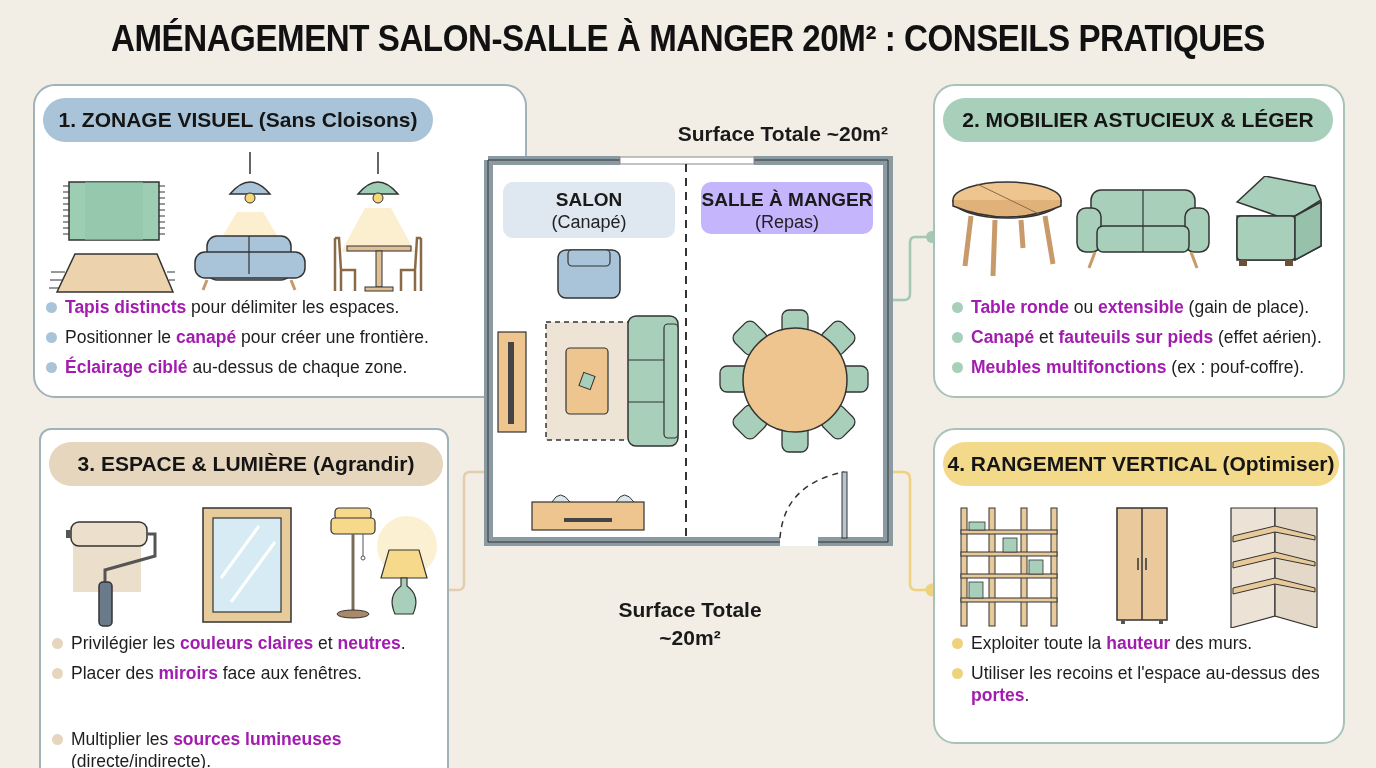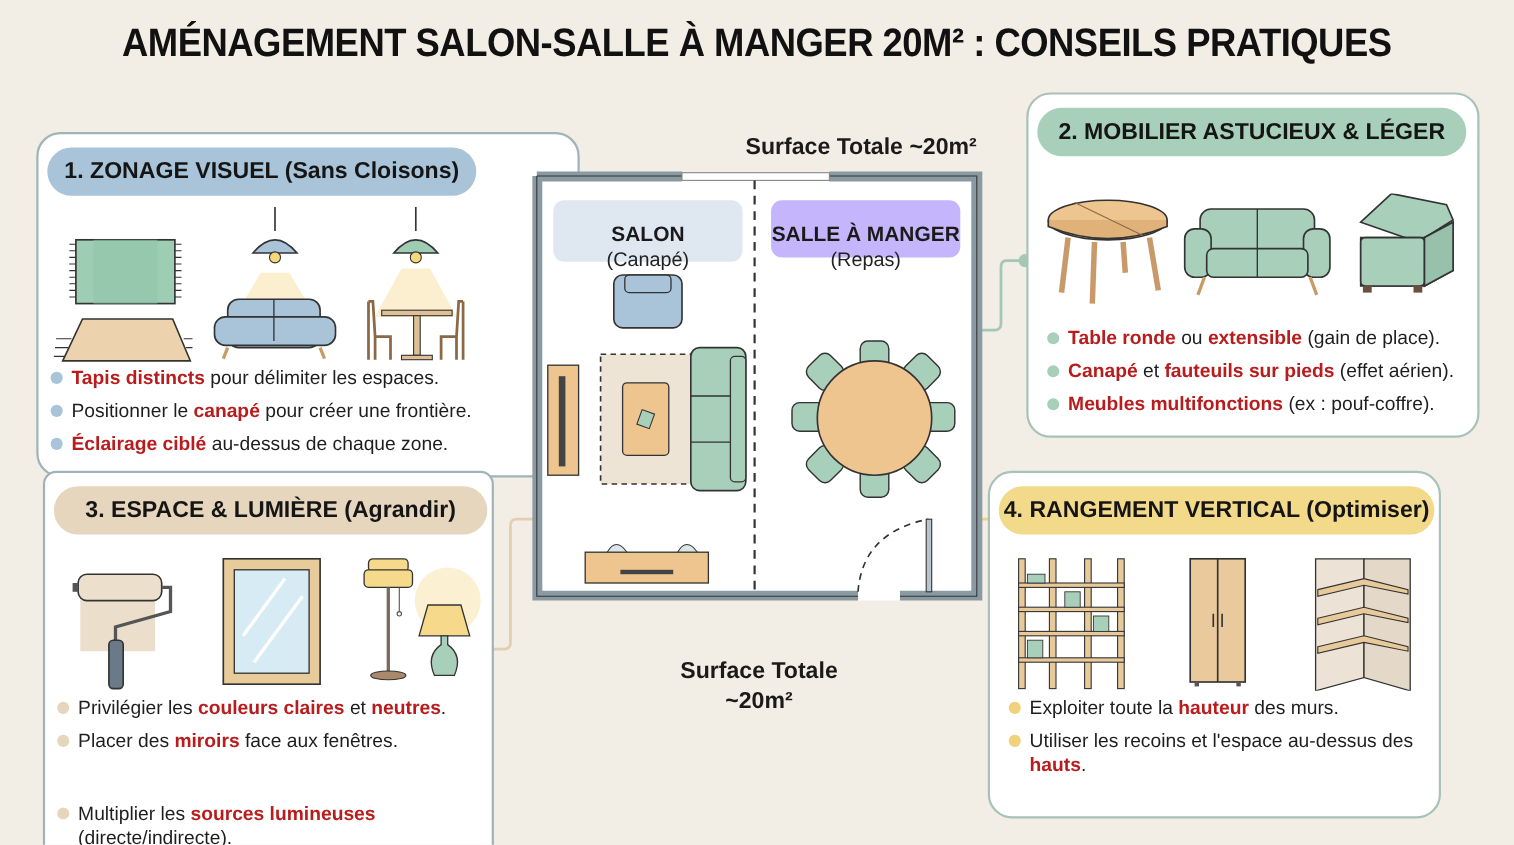--- a/index.html
+++ b/index.html
@@ -27,37 +27,37 @@
     font-weight: 700; font-size: 21px; color: #151515; white-space: nowrap;
   }
   .panel .icons { position: absolute; left: 0; top: 62px; width: 100%; height: 150px; }
   .panel ul { position: absolute; left: 10px; list-style: none; font-size: 17.5px; line-height: 30px; }
   .panel li { position: relative; padding-left: 20px; color: #1e1e1e; }
   .panel li .dot {
     position: absolute; left: 1px; top: 10px; width: 11px; height: 11px; border-radius: 50%;
   }
   .panel li.wrap { line-height: 22px; margin-top: 4px; }
   .panel li.wrap .dot { top: 6px; }
-  b { font-weight: 700; color: #b91c1c; }
-
-  #p1 { left: 33px; top: 84px; width: 494px; height: 314px; margin-top: 36px; }
+  b { font-weight: 700; color: #a21caf; }
+
+  #p1 { left: 33px; top: 84px; width: 494px; height: 314px; }
   #p2 { left: 933px; top: 84px; width: 412px; height: 314px; border-color: #a9c2b8; }
   #p3 { left: 39px; top: 428px; width: 410px; height: 384px; border-radius: 12px; }
-  #p4 { left: 898px; top: 428px; width: 412px; height: 316px; border-color: #a9c2b8; }
+  #p4 { left: 933px; top: 428px; width: 412px; height: 316px; border-color: #a9c2b8; }
 
   .plan-label-top {
     position: absolute; left: 488px; top: 122px; width: 400px; text-align: right;
     font-weight: 700; font-size: 21px;
   }
   .plan-label-bottom {
     position: absolute; left: 560px; top: 596px; width: 260px; text-align: center;
     font-weight: 700; font-size: 21px; line-height: 28px;
   }
   .zone-label {
-    position: absolute; border-radius: 10px; text-align: center; line-height: 22px; padding-top: 21px;
+    position: absolute; border-radius: 10px; text-align: center; line-height: 22px; padding-top: 7px;
   }
   .zone-label .zt { font-weight: 700; font-size: 19px; display: block; }
   .zone-label .zs { font-size: 18px; display: block; color: #222; }
   svg { display: block; }
 </style>
 </head>
 <body>
 
 <div class="title">AMÉNAGEMENT SALON-SALLE À MANGER 20M² : CONSEILS PRATIQUES</div>
 
@@ -252,21 +252,21 @@
       <polygon points="46,2 88,2 88,122 46,110" fill="#e4d9c8" stroke="#333" stroke-width="1.2"></polygon>
       <g fill="#e8c99a" stroke="#333" stroke-width="1">
         <polygon points="4,30 46,20 86,30 86,34 46,26 4,36"></polygon>
         <polygon points="4,56 46,46 86,56 86,60 46,52 4,62"></polygon>
         <polygon points="4,82 46,72 86,82 86,86 46,78 4,88"></polygon>
       </g>
     </svg>
   </div>
   <ul style="top:198px;left:16px;">
     <li><span class="dot" style="background:#f0d27c"></span><span>Exploiter toute la </span><b>hauteur</b><span> des murs.</span></li>
-    <li class="wrap" style="width:384px;"><span class="dot" style="background:#f0d27c"></span><span>Utiliser les recoins et l'espace au-dessus des </span><b>hauts</b><span>.</span></li>
+    <li class="wrap" style="width:384px;"><span class="dot" style="background:#f0d27c"></span><span>Utiliser les recoins et l'espace au-dessus des </span><b>portes</b><span>.</span></li>
   </ul>
 </div>
 
 <div class="plan-label-top">Surface Totale ~20m²</div>
 
 <svg width="410" height="390" style="position:absolute;left:484px;top:156px;" viewBox="0 0 410 390">
 
   <rect x="4" y="4" width="400" height="384" fill="#fff"></rect>
   <path d="M4 4 L136 4 M270 4 L404 4 L404 386 L334 386 M296 386 L4 386 L4 4" fill="none" stroke="#8a9aa3" stroke-width="10"></path>
   <path d="M4 4 L136 4 M270 4 L404 4 L404 386 L334 386 M296 386 L4 386 L4 4" fill="none" stroke="#333" stroke-width="1" transform="translate(0,0)"></path>

